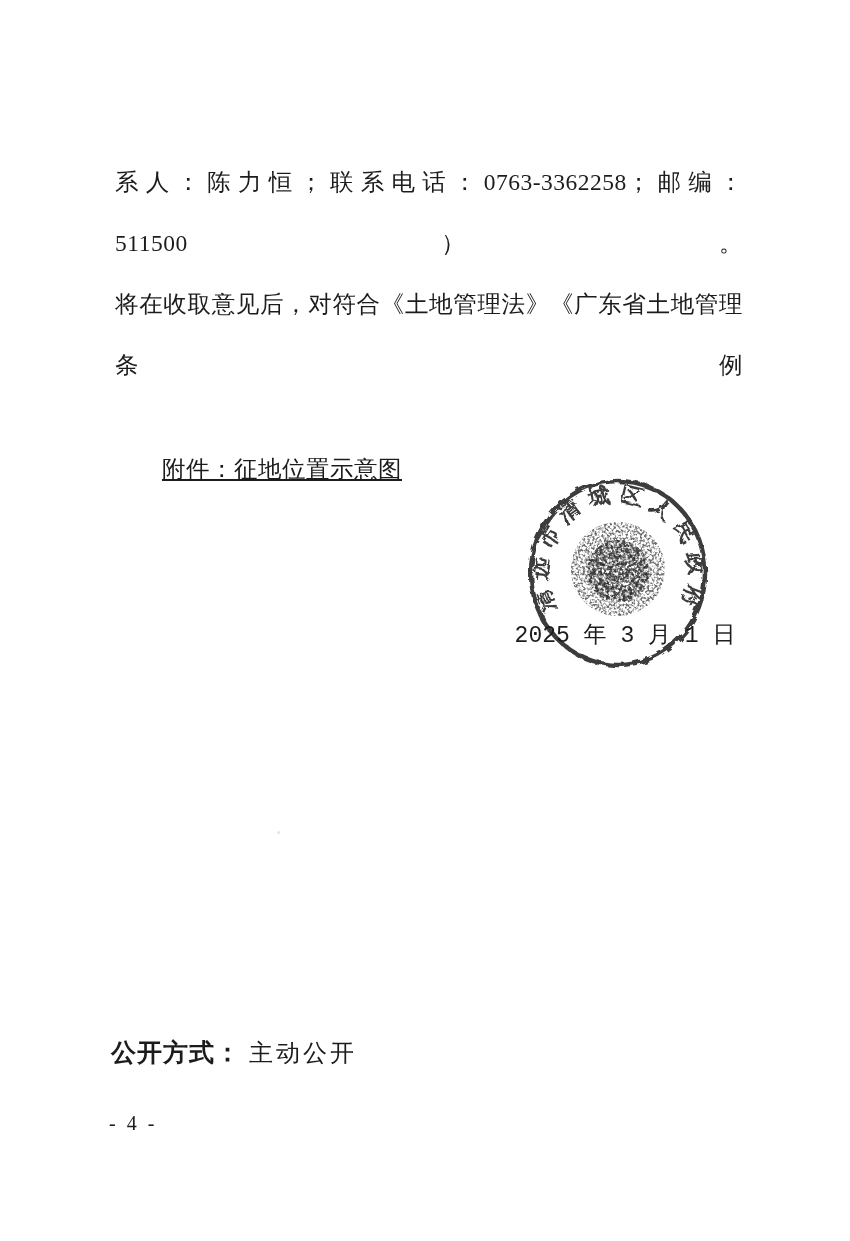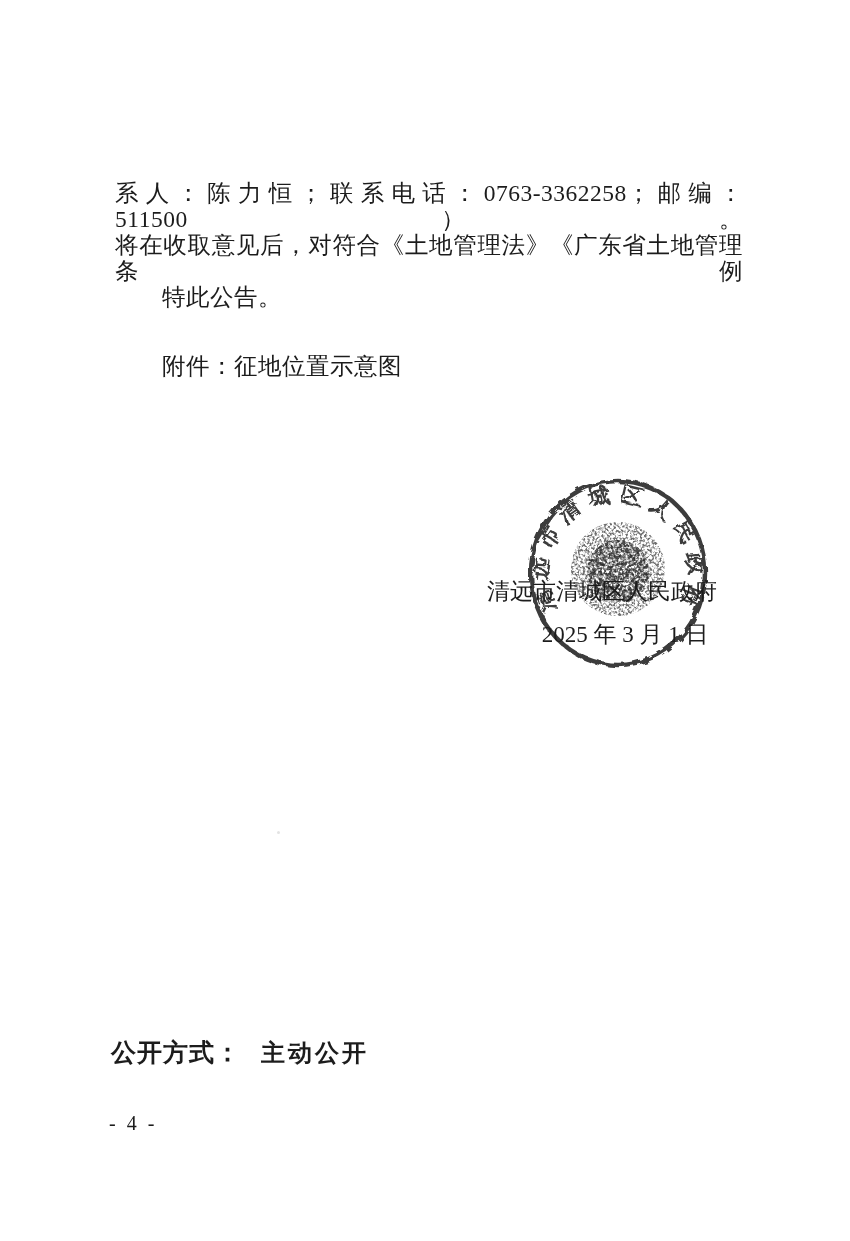--- a/index.html
+++ b/index.html
@@ -11,32 +11,31 @@
     overflow: hidden;
     font-family: "Liberation Serif", serif;
     color: #1c1c1c;
   }
   .body-text {
     position: absolute;
     left: 115px;
     top: 152px;
     width: 628px;
     font-size: 23.5px;
-    line-height: 26px;
+    line-height: 61px;
     letter-spacing: 0.5px;
-    margin-top: 28px;
   }
   .line { white-space: nowrap; }
   .line.justify {
     white-space: normal;
     text-align: justify;
     text-align-last: justify;
   }
   .line.indent { text-indent: 2em; }
-  .line.attachment { margin-top: 43px; }
+  .line.attachment { margin-top: 43px; text-decoration: underline; }
   .seal {
     position: absolute;
     left: 526px;
     top: 476px;
     width: 184px;
     height: 194px;
     opacity: 0.88;
   }
   .ring-text {
     font-family: "Liberation Serif", serif;
@@ -54,40 +53,41 @@
   }
   .date {
     position: absolute;
     left: 505px;
     top: 619px;
     width: 240px;
     text-align: center;
     font-size: 23px;
     white-space: nowrap;
     z-index: 3;
+    font-family: Liberation Mono, monospace;
   }
   .disclosure {
     position: absolute;
     left: 111px;
     top: 1036px;
     font-size: 24px;
     white-space: nowrap;
   }
   .disclosure .dl {
     font-family: "Liberation Sans", sans-serif;
     font-weight: 700;
     font-size: 25px;
     letter-spacing: 1px;
     text-align: right;
   }
   .disclosure .dv {
     font-family: "Liberation Serif", serif;
-    font-weight: 700;
+    font-weight: 400;
     letter-spacing: 3px;
-    margin-left: 20px;
+    margin-left: 8px;
   }
   .pageno {
     position: absolute;
     left: 109px;
     top: 1112px;
     font-size: 20px;
     letter-spacing: 3px;
     font-family: "Liberation Serif", serif;
   }
   .artifact {
@@ -101,21 +101,20 @@
   }
 </style>
 </head>
 <body>
 
 <div class="page">
 
   <div class="body-text">
     <div class="line justify">系人：陈力恒；联系电话：0763-3362258；邮编：511500）。</div>
     <div class="line justify">将在收取意见后，对符合《土地管理法》《广东省土地管理条例</div>
-    <div class="line indent">特此公告。</div>
     <div class="line indent attachment">附件：征地位置示意图</div>
   </div>
 
   <svg class="seal" viewBox="0 0 184 194" xmlns="http://www.w3.org/2000/svg">
     <defs>
       <filter id="f-rough" x="-15%" y="-15%" width="130%" height="130%">
         <feTurbulence type="fractalNoise" baseFrequency="0.11" numOctaves="2" seed="7" result="n"></feTurbulence>
         <feDisplacementMap in="SourceGraphic" in2="n" scale="6"></feDisplacementMap>
       </filter>
       <filter id="f-speckle" x="-10%" y="-10%" width="120%" height="120%">
@@ -138,21 +137,20 @@
     <circle cx="92" cy="93" r="47" opacity="0.65" filter="url(#f-speckle)" fill="#242424"></circle>
     <circle cx="92" cy="95" r="31" opacity="0.8" filter="url(#f-speckle2)" fill="#242424"></circle>
 
     <g filter="url(#f-rough)">
       <text class="ring-text" font-size="21.5" letter-spacing="8.5" fill="#242424">
         <textPath href="#ringPath">清远市清城区人民政府</textPath>
       </text>
     </g>
   </svg>
 
-  <div class="agency">清远市清城区人民政府</div>
   <div class="date">2025 年 3 月 1 日</div>
 
   <div class="disclosure">
     <span class="dl">公开方式：</span><span class="dv">主动公开</span>
   </div>
 
   <div class="pageno">- 4 -</div>
 
   <div class="artifact"></div>
 

